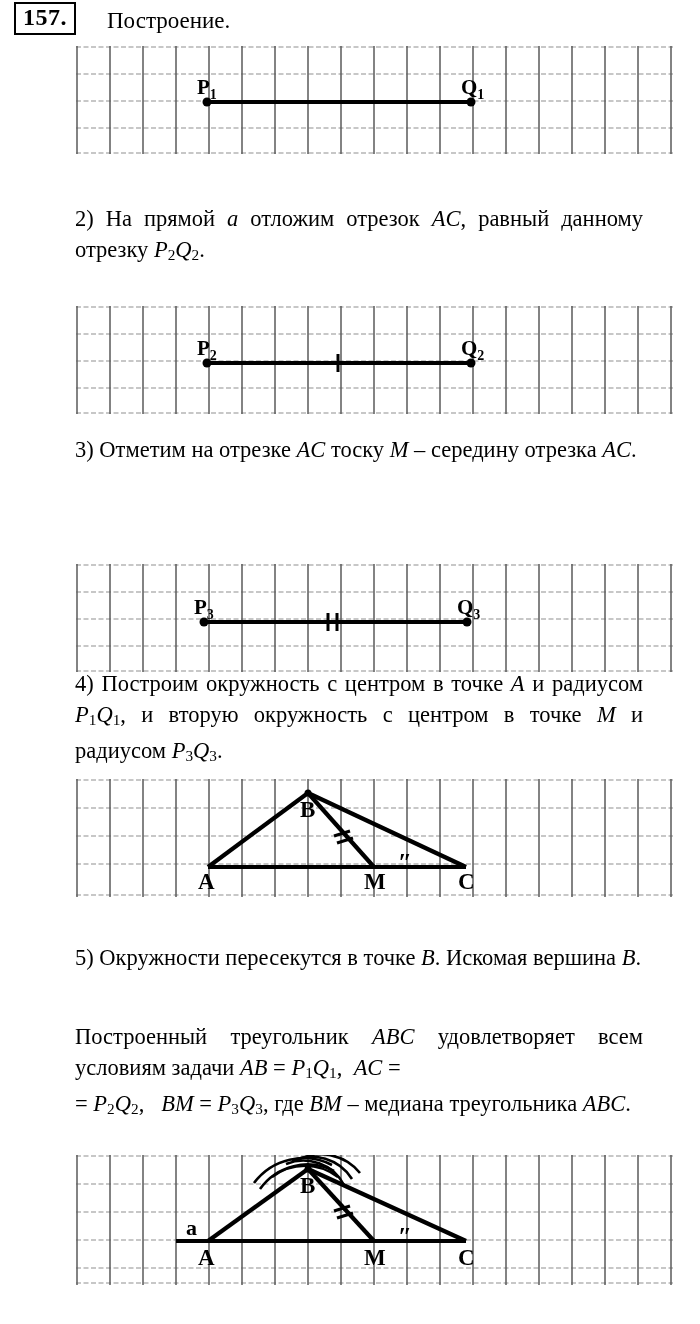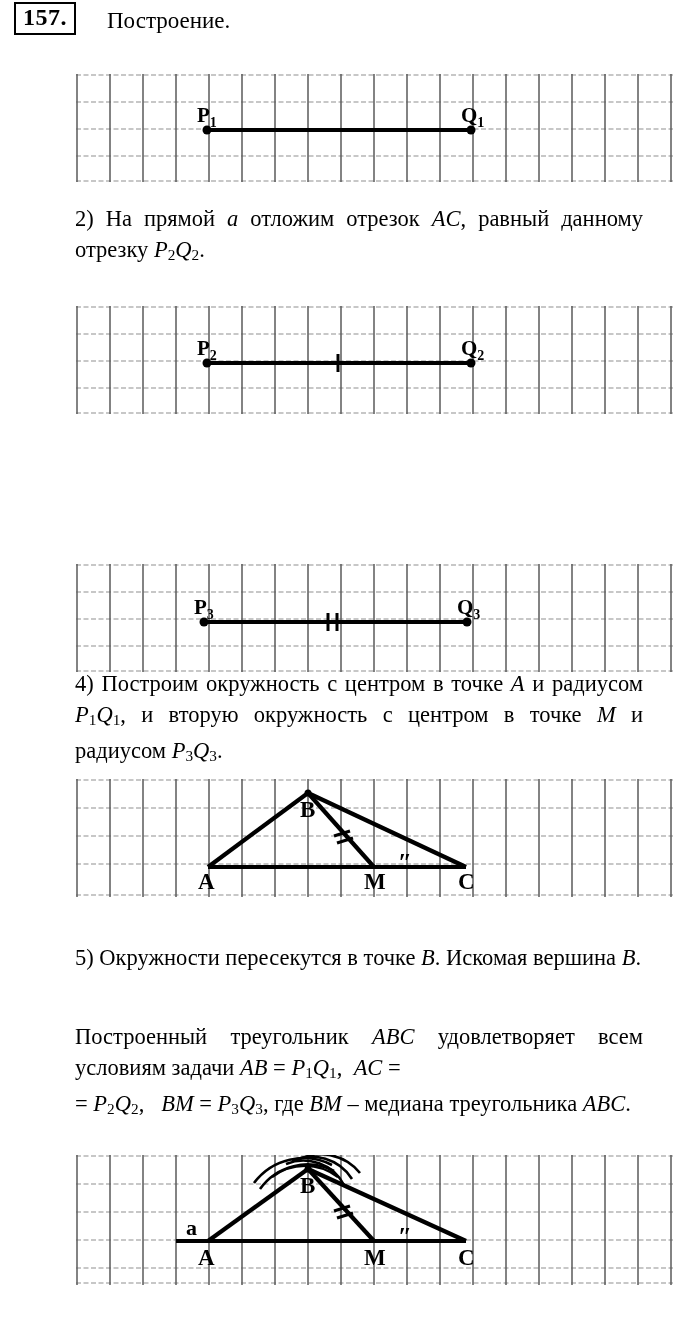--- a/index.html
+++ b/index.html
@@ -76,21 +76,21 @@
 </head>
 <body>
 
 <div class="page">
 
   <div class="header">
     <div class="num-box">157.</div>
     <div class="header-title">Построение.</div>
   </div>
 
-  <div class="figure" style="top:74px;text-align:center;">
+  <div class="figure" style="top:46px;text-align:center;">
     <svg width="597" height="108" viewBox="0 0 597 108">
       <rect x="0" y="0" width="597" height="108" fill="#ffffff"></rect>
       <g stroke="#909090" stroke-width="1.2" stroke-dasharray="5 2.5">
         <line x1="0" y1="1" x2="597" y2="1"></line>
         <line x1="0" y1="28" x2="597" y2="28"></line>
         <line x1="0" y1="55" x2="597" y2="55"></line>
         <line x1="0" y1="82" x2="597" y2="82"></line>
         <line x1="0" y1="107" x2="597" y2="107"></line>
       </g>
       <g stroke="#5a5a5a" stroke-width="1.5">
@@ -159,20 +159,23 @@
       </g>
       <line x1="131" y1="57" x2="395" y2="57" stroke="#000" stroke-width="4"></line>
       <line x1="262" y1="48" x2="262" y2="66" stroke="#000" stroke-width="3"></line>
       <circle cx="131" cy="57" r="4.5" fill="#000"></circle>
       <circle cx="395" cy="57" r="4.5" fill="#000"></circle>
       <text x="121" y="49" font-family="Liberation Serif, serif" font-size="21" font-weight="bold" fill="#000">P<tspan font-size="14" dy="5">2</tspan></text>
       <text x="385" y="49" font-family="Liberation Serif, serif" font-size="21" font-weight="bold" fill="#000">Q<tspan font-size="14" dy="5">2</tspan></text>
     </svg>
   </div>
 
+  <div class="para" style="top:434px;">
+    <span>3) Отметим на отрезке <i>AC</i> тоску <i>M</i> – середину отрезка <i>AC</i>.</span>
+  </div>
 
   <div class="figure" style="top:564px;">
     <svg width="597" height="108" viewBox="0 0 597 108">
       <rect x="0" y="0" width="597" height="108" fill="#ffffff"></rect>
       <g stroke="#909090" stroke-width="1.2" stroke-dasharray="5 2.5">
         <line x1="0" y1="1" x2="597" y2="1"></line>
         <line x1="0" y1="28" x2="597" y2="28"></line>
         <line x1="0" y1="55" x2="597" y2="55"></line>
         <line x1="0" y1="82" x2="597" y2="82"></line>
         <line x1="0" y1="107" x2="597" y2="107"></line>

